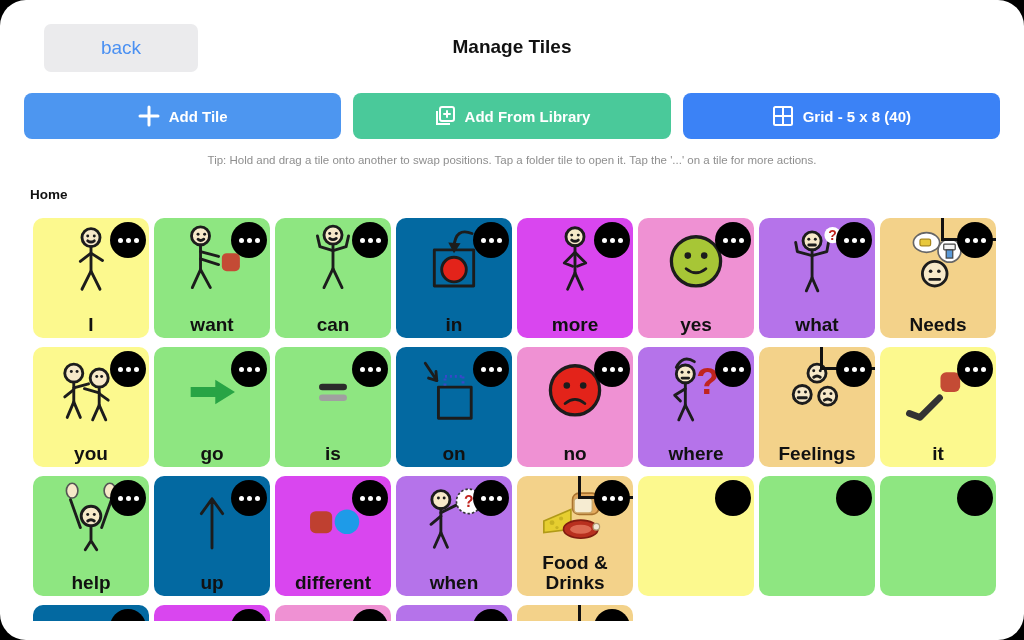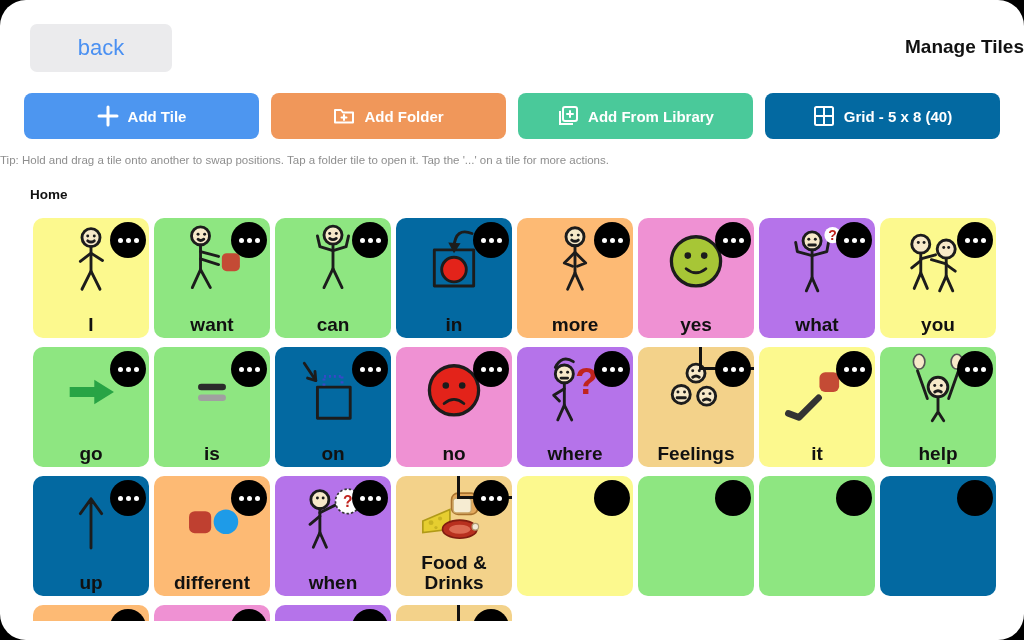--- a/index.html
+++ b/index.html
@@ -1,39 +1,39 @@
 <!DOCTYPE html>
 <html><head>
 <meta charset="utf-8">
 <style>
   html,body{margin:0;padding:0;background:#000;}
   body{font-family:"Liberation Sans", sans-serif; width:1024px;height:640px;}
   .app{position:relative;width:1024px;height:640px;background:#fff;border-radius:26px;overflow:hidden;}
 
   
-  .back-btn{position:absolute;left:30px;top:24px;width:142px;height:48px;background:#EBEBED;border:none;
-    border-radius:7px;color:#4A90F2;font-size:22px;font-family:inherit;cursor:pointer;}
-  .title{position:absolute;left:0;right:0;top:36px;text-align:right;font-size:19px;font-weight:bold;color:#111;}
+  .back-btn{position:absolute;left:44px;top:24px;width:154px;height:48px;background:#EBEBED;border:none;
+    border-radius:7px;color:#4A90F2;font-size:19px;font-family:inherit;cursor:pointer;}
+  .title{position:absolute;left:0;right:0;top:36px;text-align:center;font-size:19px;font-weight:bold;color:#111;}
 
   
   .toolbar{position:absolute;left:24px;right:24px;top:93px;height:46px;display:flex;gap:12px;}
   .tb-btn{flex:1;border:none;border-radius:8px;color:#fff;font-weight:bold;font-size:15px;font-family:inherit;
     display:flex;align-items:center;justify-content:center;gap:9px;cursor:pointer;}
-  .b-blue{background:#4D96F0}.b-orange{background:#F0975A}.b-green{background:#4AC99A}.b-purple{background:#0369a1}
+  .b-blue{background:#4D96F0}.b-orange{background:#F0975A}.b-green{background:#4AC99A}.b-purple{background:#3b82f6}
   .tb-btn svg{flex:none}
 
-  .tip{position:absolute;left:0;right:0;top:154px;text-align:left;font-size:11.5px;color:#8E8E8E;}
+  .tip{position:absolute;left:0;right:0;top:154px;text-align:center;font-size:11.5px;color:#8E8E8E;}
   .section-label{position:absolute;left:30px;top:187px;font-size:13.5px;font-weight:bold;color:#111;}
 
   
   .gridwrap{position:absolute;left:33px;top:218px;width:963px;height:403px;overflow:hidden;}
   .grid{display:grid;grid-template-columns:repeat(8,116px);grid-auto-rows:120px;column-gap:5px;row-gap:9px;}
   .tile{position:relative;border-radius:10px;overflow:visible;cursor:pointer;}
   .t-yellow{background:#FCF98E}.t-green{background:#8EE681}.t-lav{background:#0369a1}
-  .t-blue{background:#fdba74}.t-pink{background:#EF91D3}.t-purple{background:#B573EA}.t-tan{background:#F3D28A}
+  .t-blue{background:#d946ef}.t-pink{background:#EF91D3}.t-purple{background:#B573EA}.t-tan{background:#F3D28A}
   .pic{position:absolute;top:4px;left:50%;transform:translateX(-50%);width:82px;height:82px;}
   .lbl{position:absolute;bottom:3px;left:0;right:0;padding:0 3px;text-align:center;font-weight:bold;
     font-size:19px;line-height:1.05;color:#111;}
   .dots{position:absolute;top:4px;right:3px;width:36px;height:36px;border-radius:50%;background:#000;
     display:flex;align-items:center;justify-content:center;gap:3px;z-index:3;cursor:pointer;}
   .dots i{width:5px;height:5px;border-radius:50%;background:#fff;}
   .notch{position:absolute;top:0;right:0;width:45%;height:20px;border-left:3px solid #111;border-bottom:3px solid #111;z-index:2;}
 
   
   .st{stroke:#1c1c1c;stroke-width:3.5;fill:none;stroke-linecap:round;stroke-linejoin:round;}
@@ -47,27 +47,20 @@
 
   <button class="back-btn">back</button>
   <div class="title">Manage Tiles</div>
 
   <div class="toolbar">
     <button class="tb-btn b-blue">
       <svg width="22" height="22" viewBox="0 0 22 22">
           <path d="M11,2 V20 M2,11 H20" stroke="#fff" stroke-width="3" stroke-linecap="round" fill="none"></path>
         </svg>
       <span>Add Tile</span>
-    </button>
-    <button class="tb-btn b-orange">
-      <svg width="22" height="22" viewBox="0 0 22 22">
-          <path d="M2,5 h6 l2,2.5 h10 v10 h-18 z" fill="none" stroke="#fff" stroke-width="2" stroke-linejoin="round"></path>
-          <path d="M11,10 v5 M8.5,12.5 h5" stroke="#fff" stroke-width="2" stroke-linecap="round"></path>
-        </svg>
-      <span>Add Folder</span>
     </button>
     <button class="tb-btn b-green">
       <svg width="22" height="22" viewBox="0 0 22 22">
           <path d="M3,6 v13 h13" fill="none" stroke="#fff" stroke-width="2"></path>
           <rect x="6" y="2" width="14" height="14" rx="2" fill="none" stroke="#fff" stroke-width="2"></rect>
           <path d="M13,6 v6 M10,9 h6" stroke="#fff" stroke-width="2" stroke-linecap="round"></path>
         </svg>
       <span>Add From Library</span>
     </button>
     <button class="tb-btn b-purple">
@@ -201,20 +194,40 @@
             <text x="69" y="22" text-anchor="middle" font-size="17" font-weight="bold" fill="#C0241E">?</text>
       </svg>
       <div class="dots">
             <i></i>
             <i></i>
             <i></i>
           </div>
       <div class="lbl">what</div>
     </div>
 
+    <div class="tile t-tan">
+      <div class="notch"></div>
+      <svg class="pic" viewBox="0 0 100 100">
+        <ellipse cx="36" cy="25" rx="16" ry="12" fill="#fff" stroke="#666" stroke-width="2"></ellipse>
+        <rect x="28" y="21" width="13" height="8" rx="2" fill="#E8C83C" stroke="#A8861A" stroke-width="1.5"></rect>
+        <circle cx="64" cy="35" r="14" fill="#fff" stroke="#666" stroke-width="2"></circle>
+        <rect x="57" y="27" width="14" height="7" rx="1" fill="#F4F4F4" stroke="#444" stroke-width="1.5"></rect>
+        <rect x="60" y="34" width="8" height="10" fill="#5A99D8" stroke="#444" stroke-width="1.5"></rect>
+        <circle class="hd" cx="46" cy="63" r="15"></circle>
+            <circle class="ey" cx="41" cy="60" r="2.2"></circle>
+            <circle class="ey" cx="51" cy="60" r="2.2"></circle>
+            <path class="st" d="M40,70 L52,70" stroke-width="2.5"></path>
+      </svg>
+      <div class="dots">
+            <i></i>
+            <i></i>
+            <i></i>
+          </div>
+      <div class="lbl">Needs</div>
+    </div>
 
     <div class="tile t-yellow">
       <svg class="pic" viewBox="0 0 100 100">
         <circle class="hd" cx="29" cy="27" r="11"></circle>
             <circle class="ey" cx="26" cy="25" r="1.8"></circle>
             <circle class="ey" cx="33" cy="25" r="1.8"></circle>
         <circle class="hd" cx="60" cy="33" r="11"></circle>
             <circle class="ey" cx="57" cy="31" r="1.8"></circle>
             <circle class="ey" cx="63" cy="31" r="1.8"></circle>
         <path class="st" d="M29,38 L29,62 M60,44 L60,66" stroke-width="4"></path>

